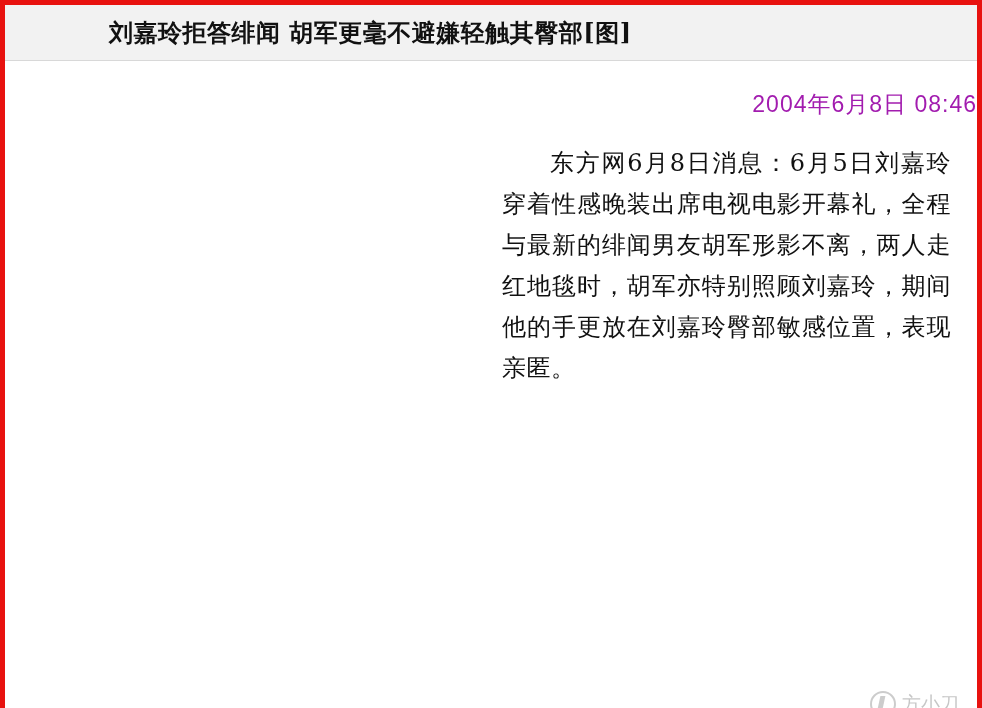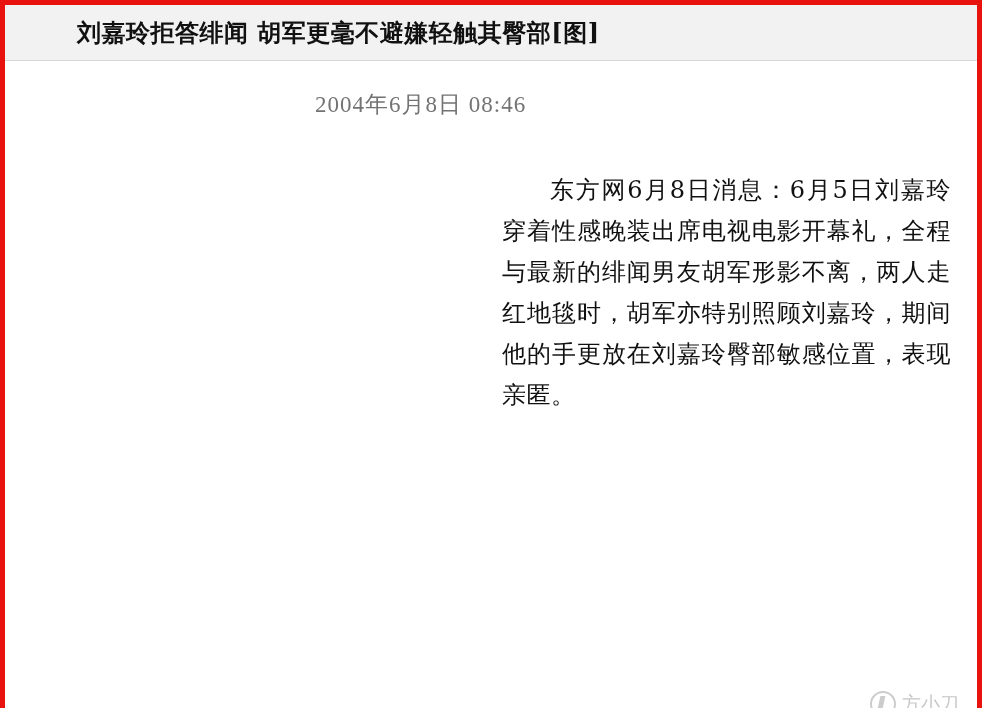--- a/index.html
+++ b/index.html
@@ -23,21 +23,21 @@
     border: 5px solid #e8120f;
   }
 
   .headline-bar {
     box-sizing: border-box;
     width: 100%;
     height: 56px;
     background: #f2f2f2;
     display: flex;
     align-items: center;
-    padding-left: 72px;
+    padding-left: 104px;
     border-bottom: 1px solid #d8d8d8;
   }
 
   .headline {
     font-family: "DejaVu Serif", "Liberation Serif", serif;
     font-size: 24px;
     font-weight: bold;
     color: #111111;
     letter-spacing: 0.5px;
     white-space: nowrap;
@@ -47,28 +47,29 @@
     position: relative;
     box-sizing: border-box;
     padding: 0;
     background: #ffffff;
     height: calc(100% - 56px);
   }
 
   .date-line {
     margin-top: 28px;
     margin-left: 310px;
-    font-family: Liberation Serif, serif;
+    font-family: Liberation Sans, sans-serif;
     font-size: 23px;
-    color: #737373;
+    color: #a21caf;
     letter-spacing: 1px;
+    text-align: right;
   }
 
   .article {
-    margin-top: 50px;
+    margin-top: 23px;
     margin-left: 497px;
     margin-right: 26px;
   }
 
   .para {
     font-family: "DejaVu Serif", "Liberation Serif", serif;
     font-size: 24px;
     line-height: 41px;
     color: #111111;
     text-align: justify;

